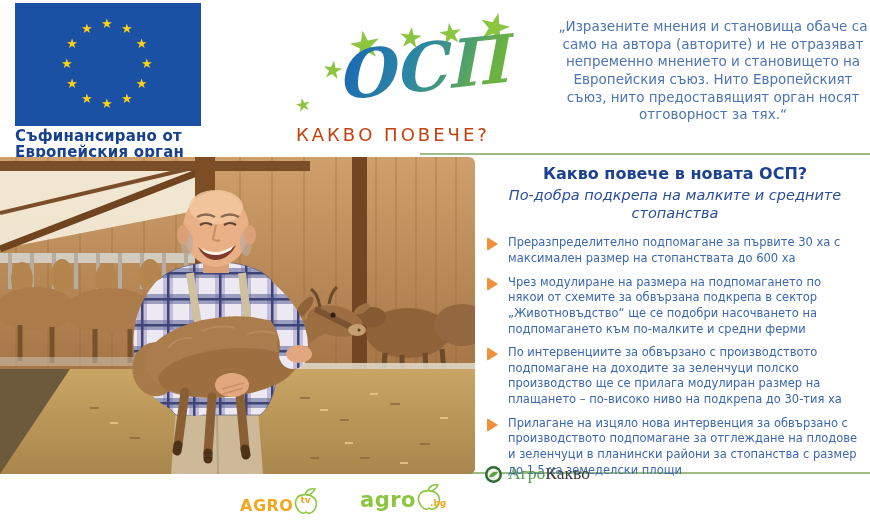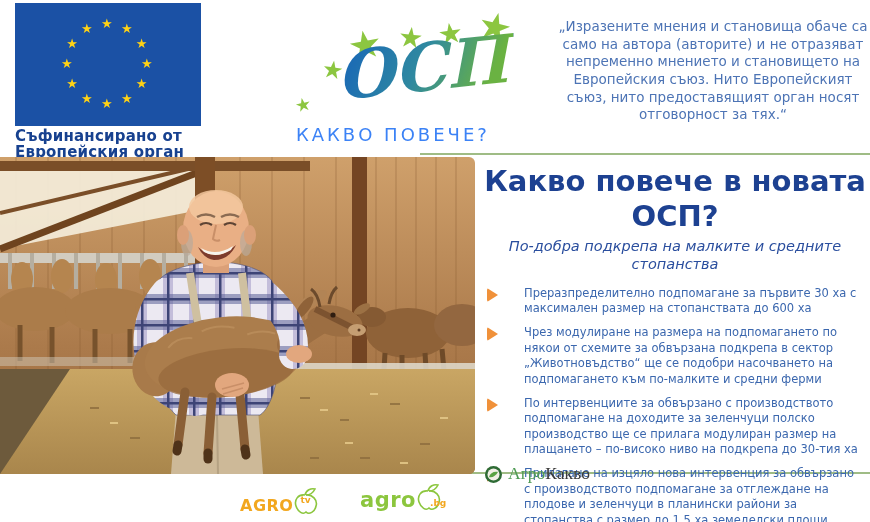--- a/index.html
+++ b/index.html
@@ -16,44 +16,44 @@
   
   .osp{position:absolute;left:290px;top:8px;width:228px;height:140px;}
   .osp-star{position:absolute;color:#8cc640;line-height:1;}
   .osp-script{
     position:absolute;left:52px;top:26px;font-family:"DejaVu Serif","Liberation Serif",serif;
     font-style:italic;font-weight:bold;font-size:66px;line-height:1;
     transform:rotate(-6deg) skewX(-6deg);
     background:linear-gradient(115deg,#1d6db3 10%,#2f89a0 45%,#6ab242 85%);
     -webkit-background-clip:text;background-clip:text;color:transparent;
   }
-  .osp-tagline{position:absolute;left:6px;top:116px;width:220px;color:#3b82f6;
+  .osp-tagline{position:absolute;left:6px;top:116px;width:220px;color:#c2410c;
     font-size:18px;letter-spacing:3px;white-space:nowrap;}
   
   .disclaimer{position:absolute;left:558px;top:18px;width:310px;
     color:#4d74b5;font-size:13.5px;line-height:1.31;text-align:center;font-weight:500;}
   
   .line{position:absolute;height:2px;background:#9fbc85;z-index:1;}
   .line-top{left:420px;top:153px;width:450px;}
   .line-bottom{left:300px;top:472px;width:570px;}
   
   .photo{position:absolute;left:0;top:157px;width:475px;height:317px;
     border-radius:0 6px 6px 0;overflow:hidden;z-index:2;}
   .photo svg{display:block;width:100%;height:100%;}
   
   .panel{position:absolute;left:480px;top:164px;width:390px;z-index:3;}
-  .panel-title{text-align:center;color:#1d4191;font-weight:bold;font-size:29px;line-height:1.2;}
+  .panel-title{text-align:center;color:#1d4191;font-weight:bold;font-size:16px;line-height:1.2;}
   .panel-subtitle{text-align:center;color:#2a4e9e;font-style:italic;font-size:14.5px;
     margin-top:3px;line-height:1.25;}
   .bullets{margin:13px 0 0 7px;width:372px;}
   .bullet{display:flex;align-items:flex-start;margin-bottom:8px;}
   .tri{flex:0 0 auto;width:0;height:0;margin:2px 10px 0 0;
     border-left:11px solid #f0913a;border-top:7px solid transparent;border-bottom:7px solid transparent;
     border-radius:2px;}
-  .bullet-text{color:#3b67ae;font-size:11.5px;line-height:1.36;margin-left:16px;}
+  .bullet-text{color:#3b67ae;font-size:11.5px;line-height:1.36;}
   
   .logo{position:absolute;display:flex;align-items:flex-end;z-index:3;}
   .logo svg{display:block;}
   .agrotv{left:240px;top:487px;}
   .agrotv-text{color:#f2a71f;font-weight:bold;font-size:16px;letter-spacing:.5px;line-height:22px;}
   .apple-wrap{position:relative;width:28px;height:30px;margin-left:-2px;}
   .apple-suffix{position:absolute;font-size:9px;color:#f2a71f;font-weight:bold;text-align:right;}
   .agrotv .apple-suffix{left:9px;top:8px;}
   .agrobg{left:360px;top:483px;}
   .agrobg-text{color:#8cc63e;font-weight:bold;font-size:21px;line-height:26px;letter-spacing:.5px;}

